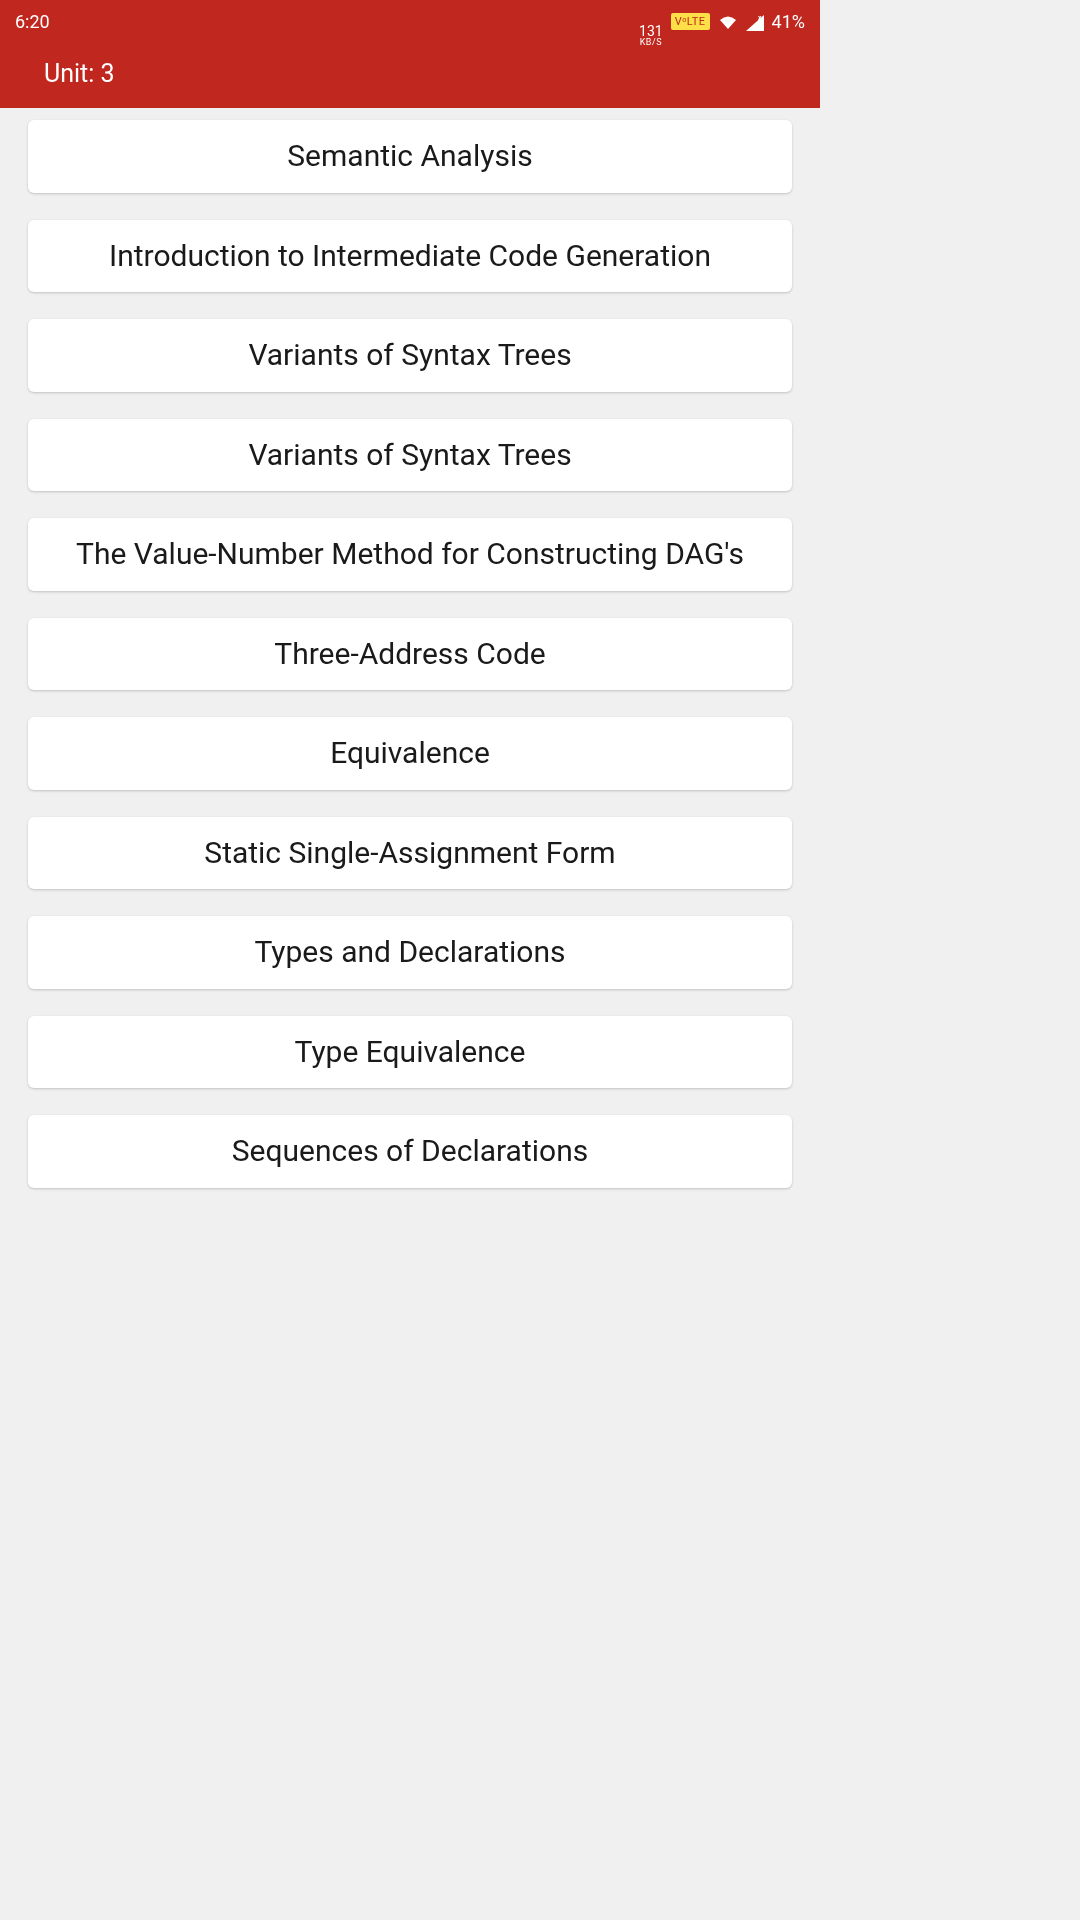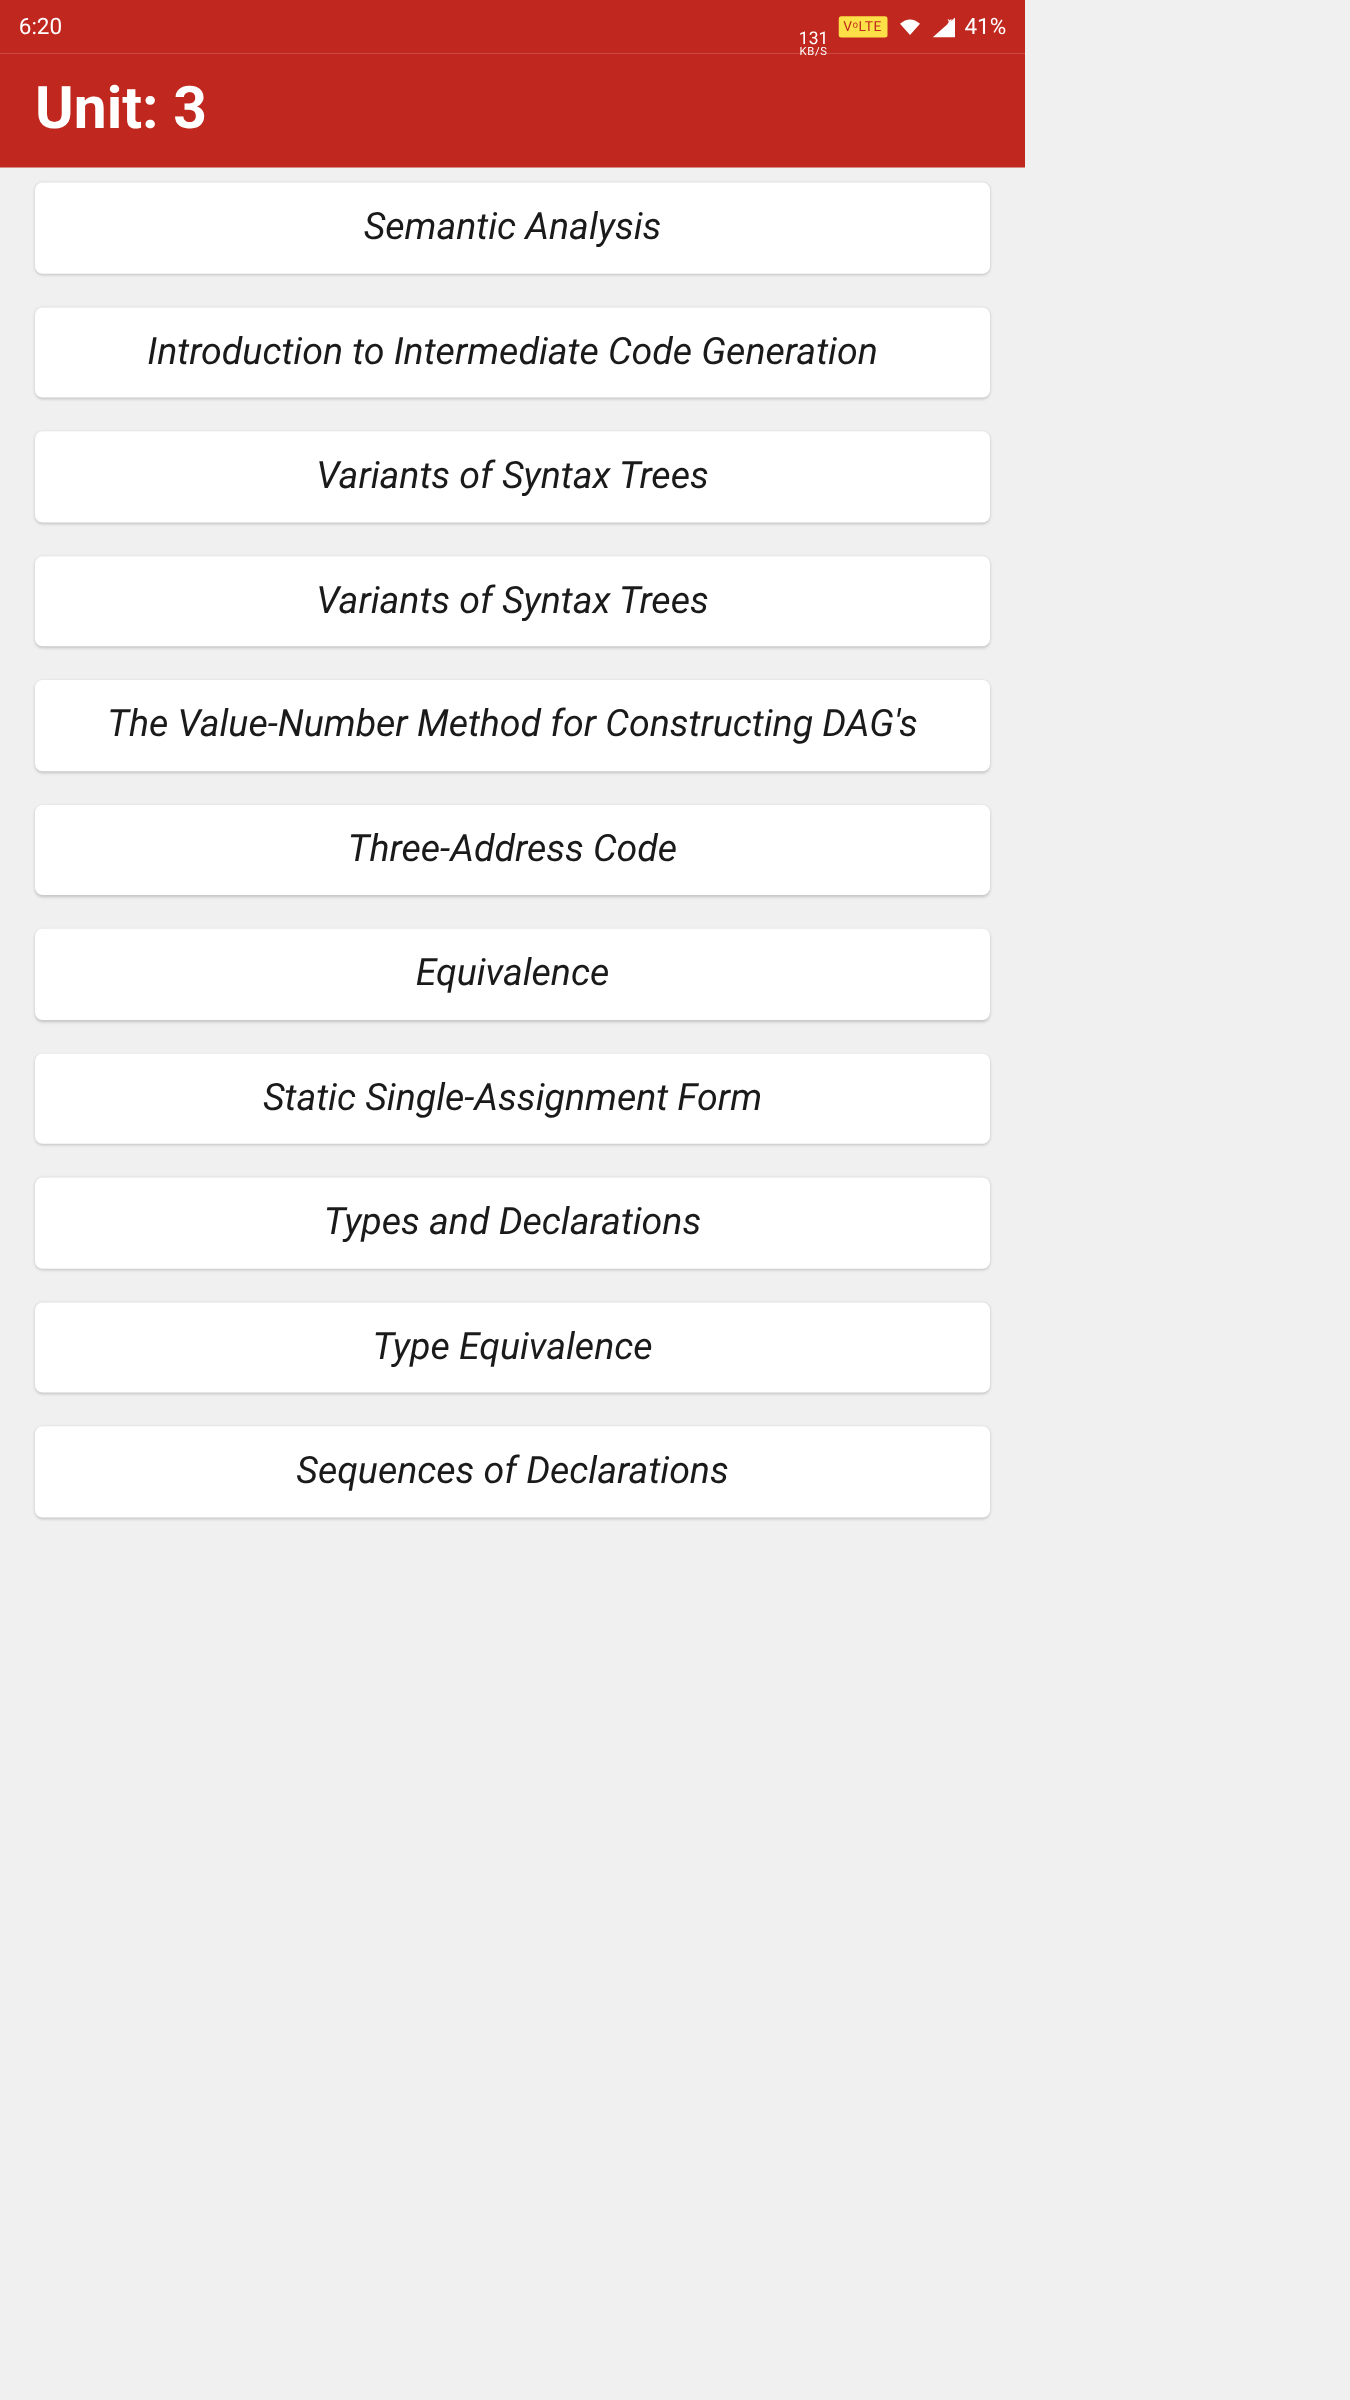--- a/index.html
+++ b/index.html
@@ -82,29 +82,29 @@
       font-size: 18px;
     }
 
     .app-header {
       background: #c0271e;
       padding: 16px 28px 20px;
       color: white;
     }
 
     .app-title {
-      font-size: 47px;
-      font-weight: 700;
+      font-size: 25px;
+      font-weight: 400;
+      margin-left: 16px;
     }
 
     .content {
       padding: 12px 28px;
       overflow-y: auto;
       height: calc(100% - 110px);
-      font-style: italic;
     }
 
     .list-card {
       background: white;
       border-radius: 6px;
       padding: 16px 20px;
       margin-bottom: 27px;
       text-align: center;
       font-size: 30px;
       color: #1a1a1a;

